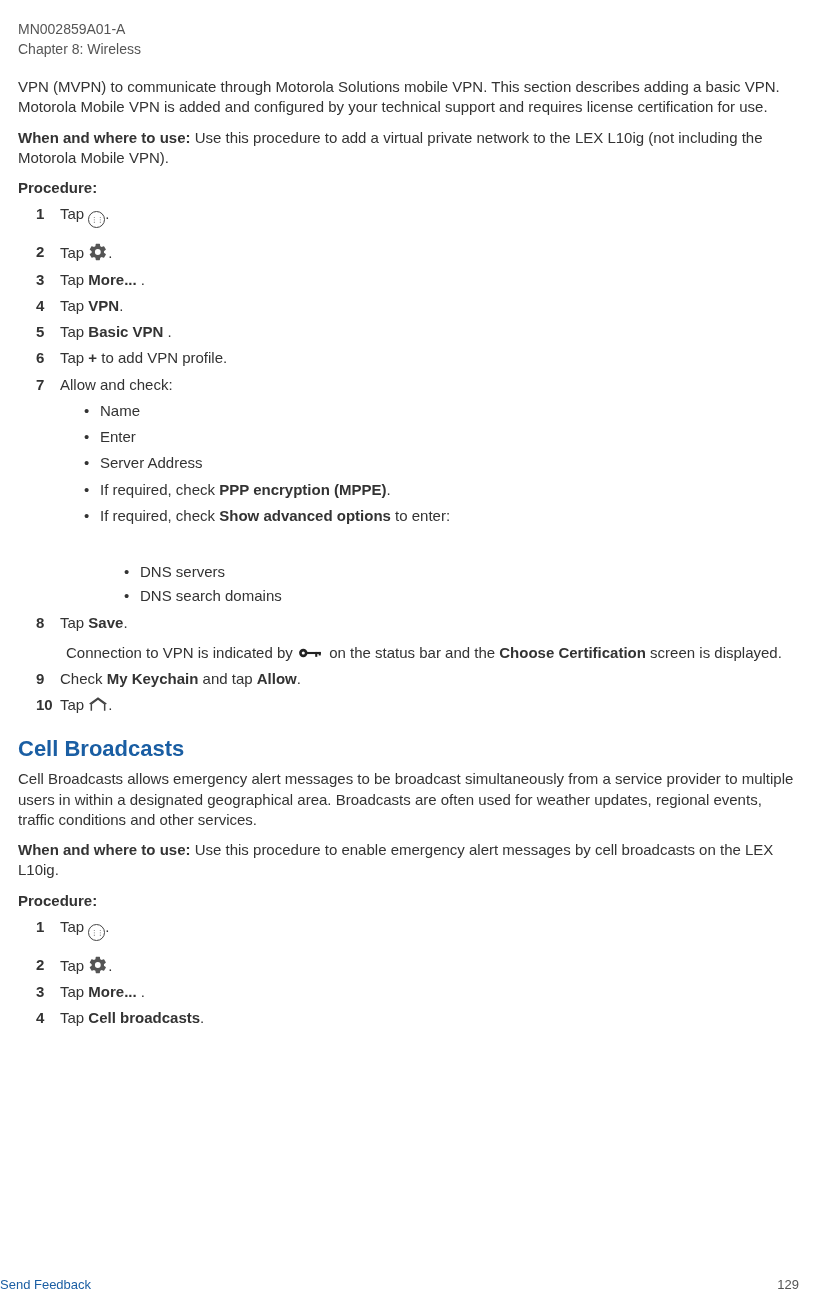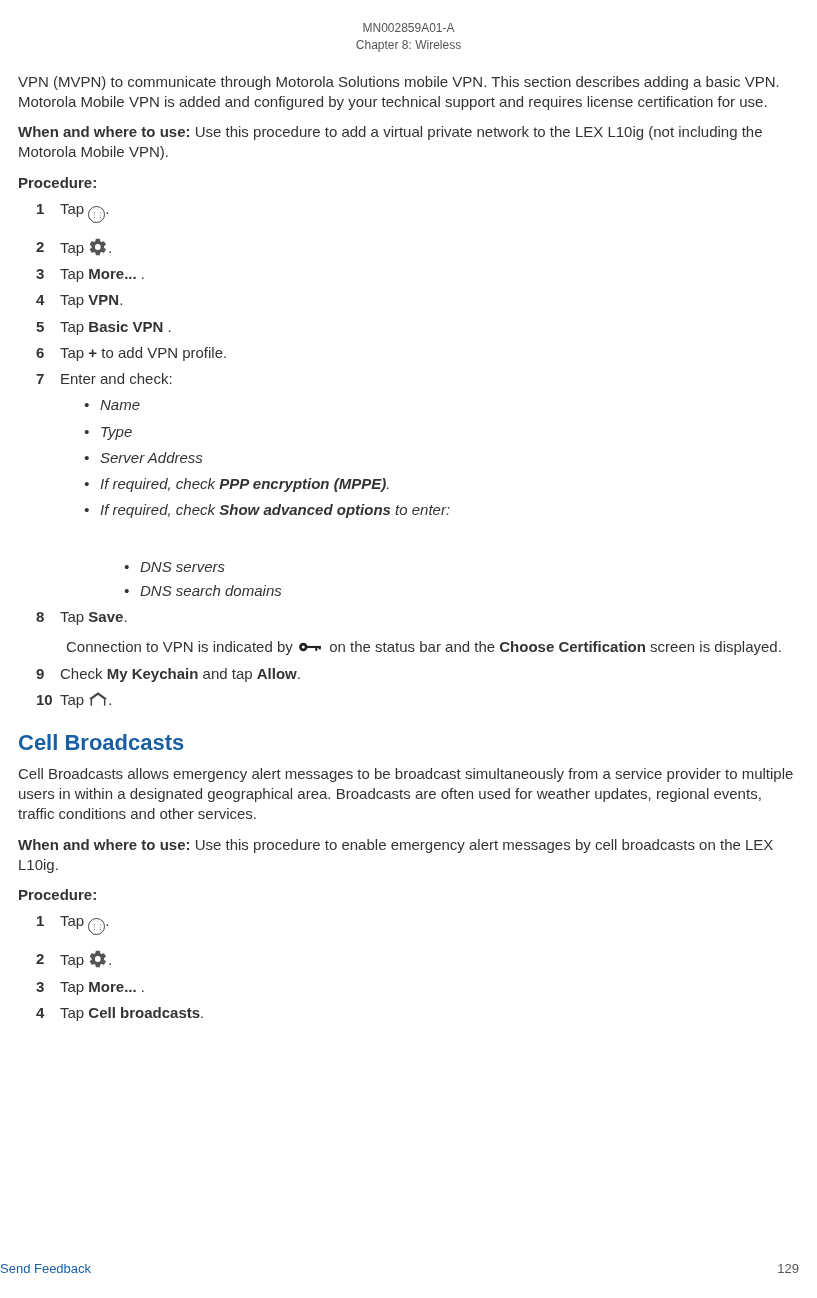--- a/index.html
+++ b/index.html
@@ -7,51 +7,51 @@
       font-family: Arial, Helvetica, sans-serif;
       width: 817px;
       height: 1298px;
       background: #fff;
       color: #333;
       position: relative;
       padding: 20px 18px 20px 18px;
       font-size: 15px;
       line-height: 1.35;
     }
-    .header { text-align: center; font-size: 12px; color: #555; margin-bottom: 18px; }
+    .header { text-align: left; font-size: 14px; color: #555; margin-bottom: 18px; }
     .header div { line-height: 1.4; }
     p { margin: 0 0 10px 0; }
     .bold { font-weight: bold; }
     .proc-label { font-weight: bold; margin: 8px 0 6px 0; }
     ol.steps { list-style: none; padding-left: 0; margin-left: 18px; }
     ol.steps > li { position: relative; padding-left: 24px; margin: 6px 0; }
     ol.steps > li .num { position: absolute; left: 0; font-weight: bold; }
     ul.bullets { list-style: none; padding-left: 0; margin-left: 20px; }
-    ul.bullets > li { position: relative; padding-left: 20px; margin: 6px 0; font-style: italic; }
+    ul.bullets > li { position: relative; padding-left: 20px; margin: 6px 0; }
     ul.bullets > li::before { content: "•"; position: absolute; left: 4px; }
     ul.bullets2 { list-style: none; padding-left: 0; margin-left: 20px; margin-top: 36px; }
     ul.bullets2 > li { position: relative; padding-left: 20px; margin: 4px 0; }
     ul.bullets2 > li::before { content: "•"; position: absolute; left: 4px; }
     .icon-circle {
       width: 17px; height: 17px; border: 1.5px solid #444; border-radius: 50%;
       display: inline-flex; align-items: center; justify-content: center;
       font-size: 9px; line-height: 1; vertical-align: -3px;
     }
     .icon-dots::before { content: "⋮⋮"; font-size: 7px; letter-spacing: -1px; }
     .icon-gear {
       width: 20px; height: 20px; display: inline-block; vertical-align: -4px;
     }
     .icon-home {
       width: 20px; height: 16px; display: inline-block; vertical-align: -2px;
     }
     .icon-key {
       width: 28px; height: 14px; display: inline-block; vertical-align: -2px;
     }
     h2.section { color: #1a5ea3; font-size: 22px; font-weight: bold; margin: 18px 0 6px 0; }
-    .footer { position: absolute; bottom: 20px; left: 0; right: 18px; font-size: 13px; }
+    .footer { position: absolute; bottom: 4px; left: 0; right: 18px; font-size: 13px; }
     .footer .feedback { color: #1a5ea3; }
     .footer .pagenum { float: right; color: #555; }
     .step-indent { margin-left: 24px; margin-top: 6px; margin-bottom: 6px; }
   </style>
 </head>
 <body>
 
 <div class="header">
   <div>MN002859A01-A</div>
   <div>Chapter 8:  Wireless</div>
@@ -87,24 +87,24 @@
   <li>
     <span class="num">5</span>
     <span>Tap </span><span class="bold">Basic VPN</span><span> .</span>
   </li>
   <li>
     <span class="num">6</span>
     <span>Tap </span><span class="bold">+</span><span> to add VPN profile.</span>
   </li>
   <li>
     <span class="num">7</span>
-    <span>Enter and check:</span>
+    <span>Allow and check:</span>
     <ul class="bullets">
       <li>Name</li>
-      <li>Type</li>
+      <li>Enter</li>
       <li>Server Address</li>
       <li><span>If required, check </span><span class="bold">PPP encryption (MPPE)</span><span>.</span></li>
       <li><span>If required, check </span><span class="bold">Show advanced options</span><span> to enter:</span>
         <ul class="bullets2">
           <li>DNS servers</li>
           <li>DNS search domains</li>
         </ul>
       </li>
     </ul>
   </li>

